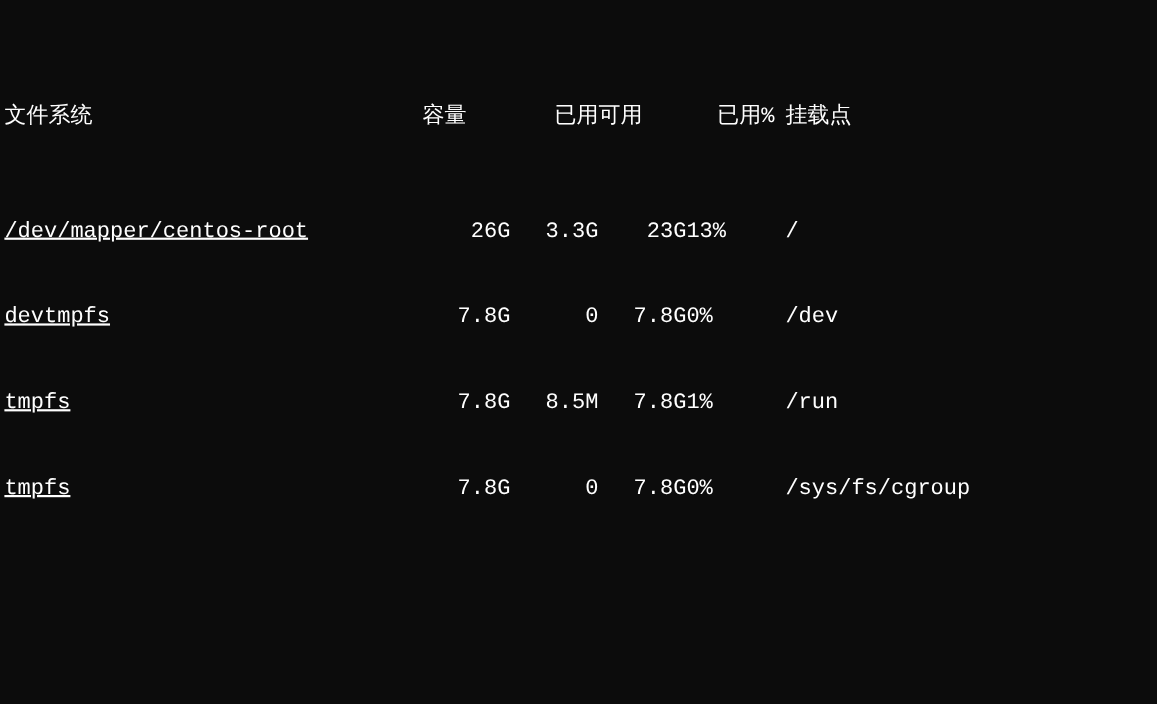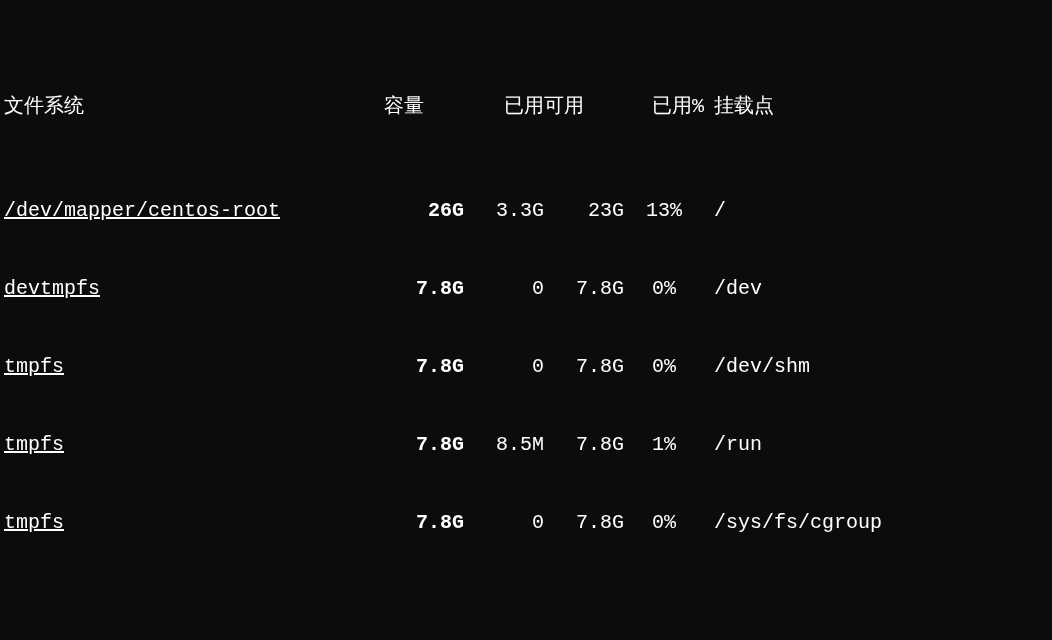--- a/index.html
+++ b/index.html
@@ -20,42 +20,41 @@
   }
   .prompt-user   { color: #ffffff; }
   .prompt-host   { color: #ffffff; }
   .prompt-dir    { color: #ffffff; }
   .prompt-hash   { color: #ffffff; }
   .cmd           { color: #ffffff; }
   .arg-h         { color: #569cd6; }
   .line { display: block; }
   
   .c-fs  { display: inline-block; width: 380px; text-decoration: underline; }
-  .c-sz  { display: inline-block; width: 80px; text-align: right; font-weight: bold; }
+  .c-sz  { display: inline-block; width: 80px; text-align: right; }
   .c-us  { display: inline-block; width: 80px; text-align: right; }
   .c-av  { display: inline-block; width: 80px; text-align: right; }
-  .c-up  { display: inline-block; width: 80px; text-align: center; }
+  .c-up  { display: inline-block; width: 80px; text-align: left; }
   .c-mnt { display: inline-block; padding-left: 10px; }
   .h-fs  { display: inline-block; width: 380px; margin-top: 12px; }
   .h-sz  { display: inline-block; width: 80px; }
   .h-us  { display: inline-block; width: 80px; text-align: right; }
   .h-av  { display: inline-block; width: 80px; }
   .h-up  { display: inline-block; width: 80px; text-align: right; }
   .h-mnt { display: inline-block; padding-left: 10px; }
 </style>
 </head>
 <body>
 
 <div class="term">
 
   <span class="line"><span class="h-fs">文件系统</span><span class="h-sz">容量</span><span class="h-us">已用</span><span class="h-av">可用</span><span class="h-up">已用%</span><span class="h-mnt">挂载点</span></span>
 
   <span class="line"><span class="c-fs">/dev/mapper/centos-root</span><span class="c-sz">26G</span><span class="c-us">3.3G</span><span class="c-av">23G</span><span class="c-up">13%</span><span class="c-mnt">/</span></span>
   <span class="line"><span class="c-fs">devtmpfs</span><span class="c-sz">7.8G</span><span class="c-us">0</span><span class="c-av">7.8G</span><span class="c-up">0%</span><span class="c-mnt">/dev</span></span>
-  <span class="line"><span class="c-fs">tmpfs</span><span class="c-sz">7.8G</span><span class="c-us">0</span><span class="c-av">7.8G</span><span class="c-up">0%</span><span class="c-mnt">/dev/shm</span></span>
   <span class="line"><span class="c-fs">tmpfs</span><span class="c-sz">7.8G</span><span class="c-us">8.5M</span><span class="c-av">7.8G</span><span class="c-up">1%</span><span class="c-mnt">/run</span></span>
   <span class="line"><span class="c-fs">tmpfs</span><span class="c-sz">7.8G</span><span class="c-us">0</span><span class="c-av">7.8G</span><span class="c-up">0%</span><span class="c-mnt">/sys/fs/cgroup</span></span>
   
   
   
 
   
 
   
 

